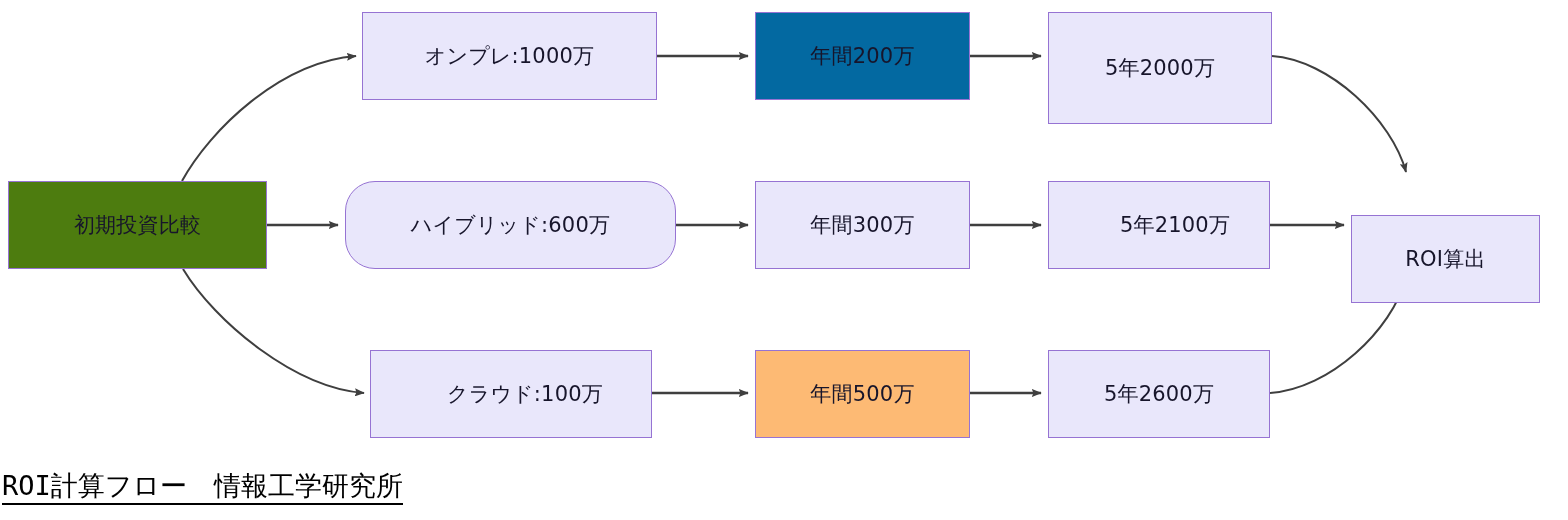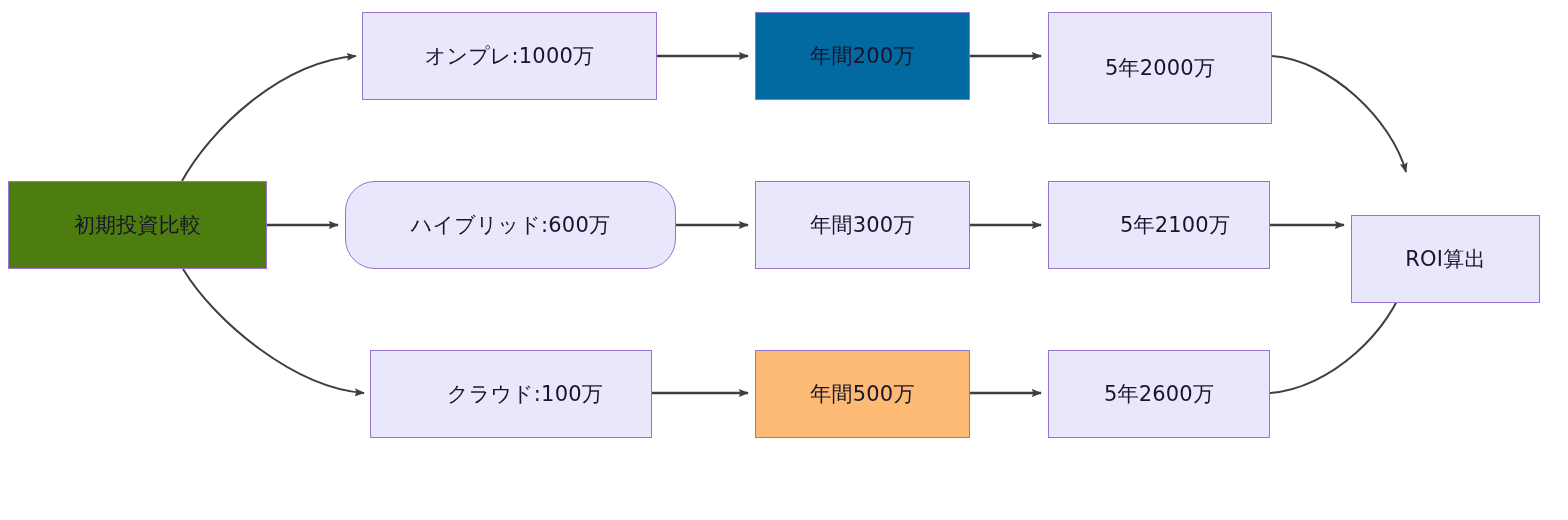--- a/index.html
+++ b/index.html
@@ -114,14 +114,15 @@
         <span class="node-label" style="color: rgb(23, 21, 43);">年間500万</span>
       </div>
       <div class="node" style="left: 1048px; top: 350px; width: 222px; height: 88px; background: rgb(233, 231, 251); border-color: rgb(150, 115, 211);">
         <span class="node-label" style="color: rgb(23, 21, 43);">5年2600万</span>
       </div>
       <div class="node" style="left: 1351px; top: 181px; width: 189px; height: 88px; background: rgb(233, 231, 251); border-color: rgb(150, 115, 211); margin-top: 34px;">
         <span class="node-label" style="color: rgb(23, 21, 43);">ROI算出</span>
       </div>
     </div>
 
+  <div id="caption">ROI計算フロー　情報工学研究所</div>
 
 </div>
 
 </body></html>

